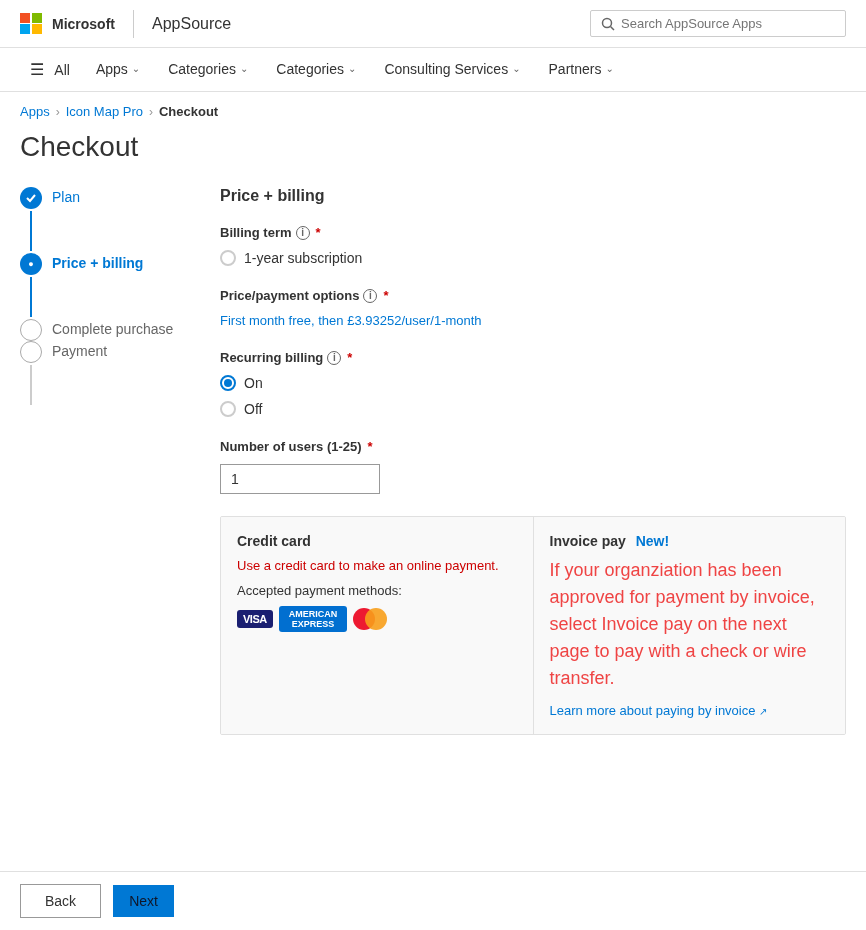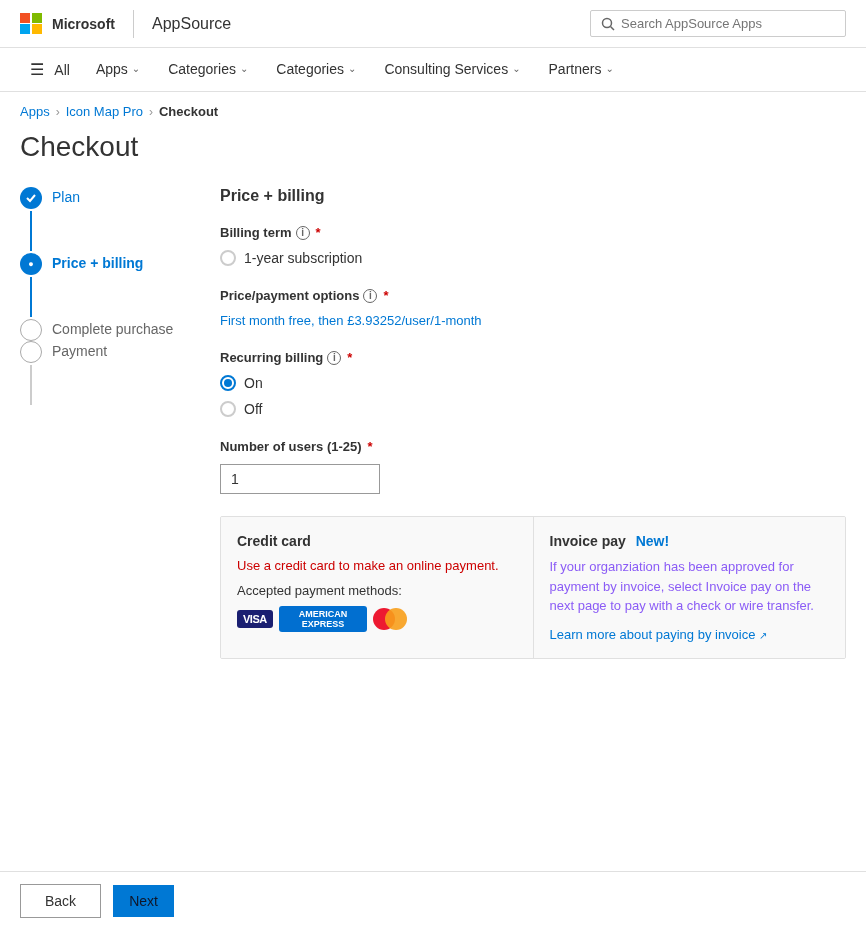--- a/index.html
+++ b/index.html
@@ -130,29 +130,29 @@
 
     
     .visa-logo {
       background: #1a1f71; color: #fff; font-size: 11px; font-weight: 900;
       padding: 3px 6px; border-radius: 3px;
       letter-spacing: -0.5px;
     }
     
     .amex-logo {
       background: #016fd0; color: #fff; font-size: 9px; font-weight: 700;
-      padding: 3px 20px; border-radius: 3px; text-align: center;
+      padding: 3px 10px; border-radius: 3px; text-align: center;
     }
     
     .mastercard-logo { display: flex; align-items: center; }
     .mc-circle-left { width: 22px; height: 22px; border-radius: 50%; background: #eb001b; opacity: 0.9; }
     .mc-circle-right { width: 22px; height: 22px; border-radius: 50%; background: #f79e1b; opacity: 0.9; margin-left: -10px; }
 
     .invoice-new { color: #0078d4; font-weight: 600; }
-    .invoice-desc { font-size: 13px; color: #8b5cf6; margin-bottom: 10px; line-height: 1.5; }
+    .invoice-desc { font-size: 18px; color: #ef4444; margin-bottom: 10px; line-height: 1.5; }
     .invoice-link { color: #0078d4; font-size: 13px; cursor: pointer; text-decoration: none; }
     .external-icon { font-size: 10px; }
 
     
     .footer {
       position: fixed; bottom: 0; left: 0; right: 0;
       background: #fff; border-top: 1px solid #e0e0e0;
       padding: 12px 20px; display: flex; align-items: center; gap: 12px;
     }
     .btn-back {

